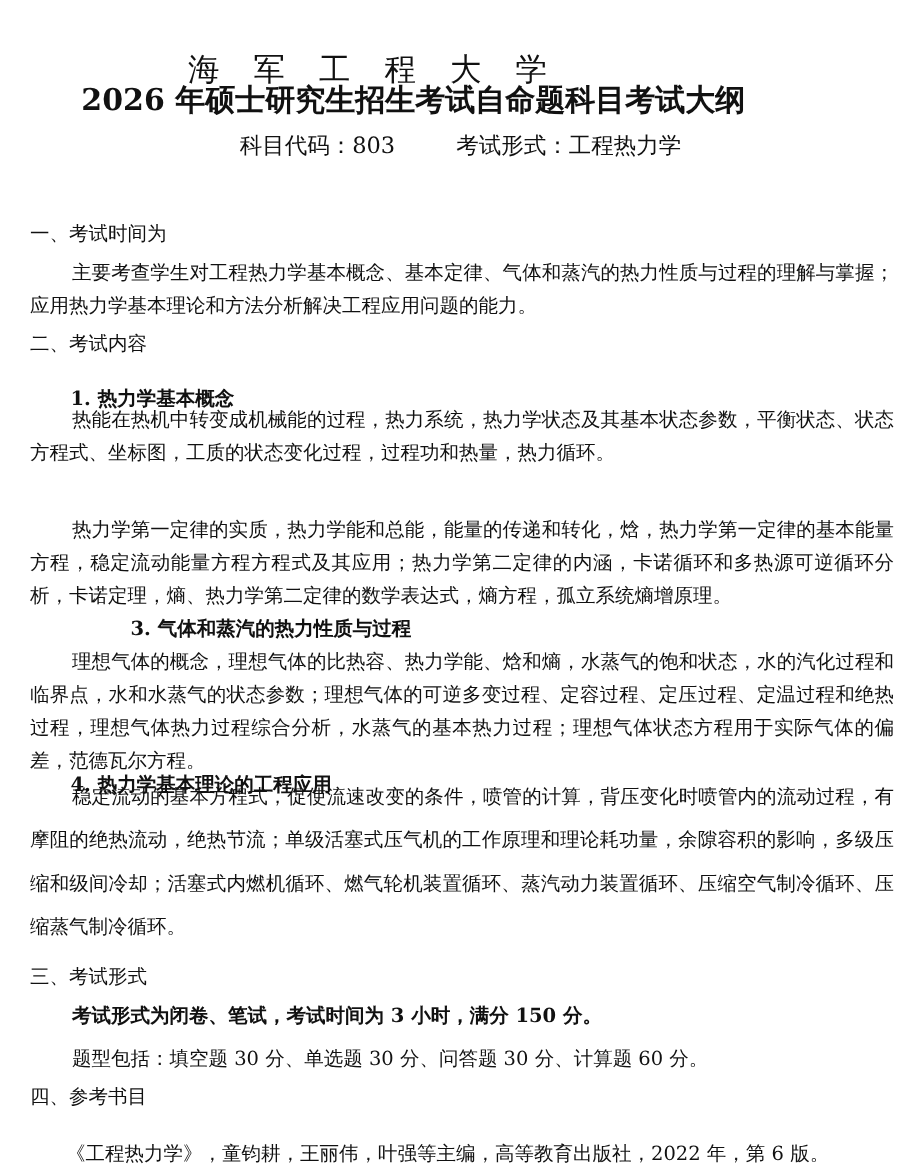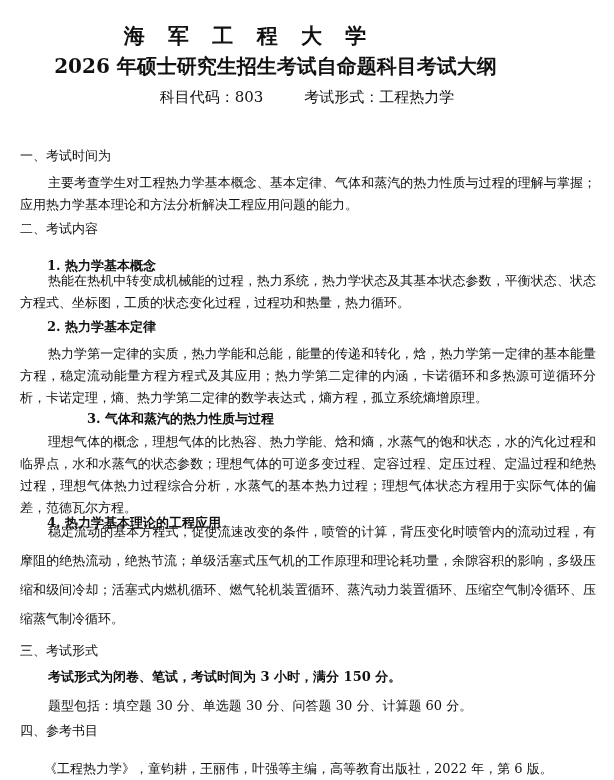--- a/index.html
+++ b/index.html
@@ -1,20 +1,20 @@
 <!DOCTYPE html>
 <html><head>
   <meta charset="utf-8">
   <style>
     html, body { margin:0; padding:0; background:#ffffff; }
     body { width:614px; height:780px; position:relative; overflow:hidden;
       font-family:"DejaVu Serif","Liberation Serif",serif; color:#111; }
     .page { position:absolute; left:0; top:0; width:614px; height:780px; }
-    .title1 { position:absolute; top:22px; left:0; width:498px; text-align:center;
-      font-size:21px; font-weight:bold; letter-spacing:8px; }
+    .title1 { position:absolute; top:32px; left:0; width:498px; text-align:center;
+      font-size:21px; font-weight:normal; letter-spacing:8px; }
     .title2 { position:absolute; top:53px; left:0; width:551px; text-align:center;
       font-size:20px; font-weight:bold; }
     .subinfo { position:absolute; top:88px; left:0; width:614px; text-align:center;
       font-size:15px; }
     .subinfo span + span { margin-left:36px; }
     .h1 { position:absolute; left:20px; font-family:"DejaVu Sans","Liberation Sans",sans-serif;
       font-size:13px; }
     .h2 { position:absolute; left:47px; font-size:13px; font-weight:bold; }
     .para { position:absolute; left:20px; width:576px; font-size:13px;
       text-indent:28px; text-align:justify; }
@@ -32,21 +32,20 @@
   </div>
 
   <div class="h1" style="top:147px;">一、考试时间为</div>
   <div class="para" style="top:172px; line-height:22px;">主要考查学生对工程热力学基本概念、基本定律、气体和蒸汽的热力性质与过程的理解与掌握；应用热力学基本理论和方法分析解决工程应用问题的能力。</div>
 
   <div class="h1" style="top:220px;">二、考试内容</div>
 
   <div class="h2" style="top:241px;margin-top:16px;">1. 热力学基本概念</div>
   <div class="para" style="top:270px; line-height:22px;">热能在热机中转变成机械能的过程，热力系统，热力学状态及其基本状态参数，平衡状态、状态方程式、坐标图，工质的状态变化过程，过程功和热量，热力循环。</div>
 
-  <div class="h2" style="top:318px;">2. 热力学基本定律</div>
   <div class="para" style="top:343px; line-height:22px;">热力学第一定律的实质，热力学能和总能，能量的传递和转化，焓，热力学第一定律的基本能量方程，稳定流动能量方程方程式及其应用；热力学第二定律的内涵，卡诺循环和多热源可逆循环分析，卡诺定理，熵、热力学第二定律的数学表达式，熵方程，孤立系统熵增原理。</div>
 
   <div class="h2" style="top:410px;margin-left:40px;">3. 气体和蒸汽的热力性质与过程</div>
   <div class="para" style="top:431px; line-height:22px;">理想气体的概念，理想气体的比热容、热力学能、焓和熵，水蒸气的饱和状态，水的汽化过程和临界点，水和水蒸气的状态参数；理想气体的可逆多变过程、定容过程、定压过程、定温过程和绝热过程，理想气体热力过程综合分析，水蒸气的基本热力过程；理想气体状态方程用于实际气体的偏差，范德瓦尔方程。</div>
 
   <div class="h2" style="top:514px;">4. 热力学基本理论的工程应用</div>
   <div class="para" style="top:517px; line-height:29px;">稳定流动的基本方程式，促使流速改变的条件，喷管的计算，背压变化时喷管内的流动过程，有摩阻的绝热流动，绝热节流；单级活塞式压气机的工作原理和理论耗功量，余隙容积的影响，多级压缩和级间冷却；活塞式内燃机循环、燃气轮机装置循环、蒸汽动力装置循环、压缩空气制冷循环、压缩蒸气制冷循环。</div>
 
   <div class="h1" style="top:642px;">三、考试形式</div>
   <div class="line" style="top:668px;font-weight:bold;">考试形式为闭卷、笔试，考试时间为 3 小时，满分 150 分。</div>

